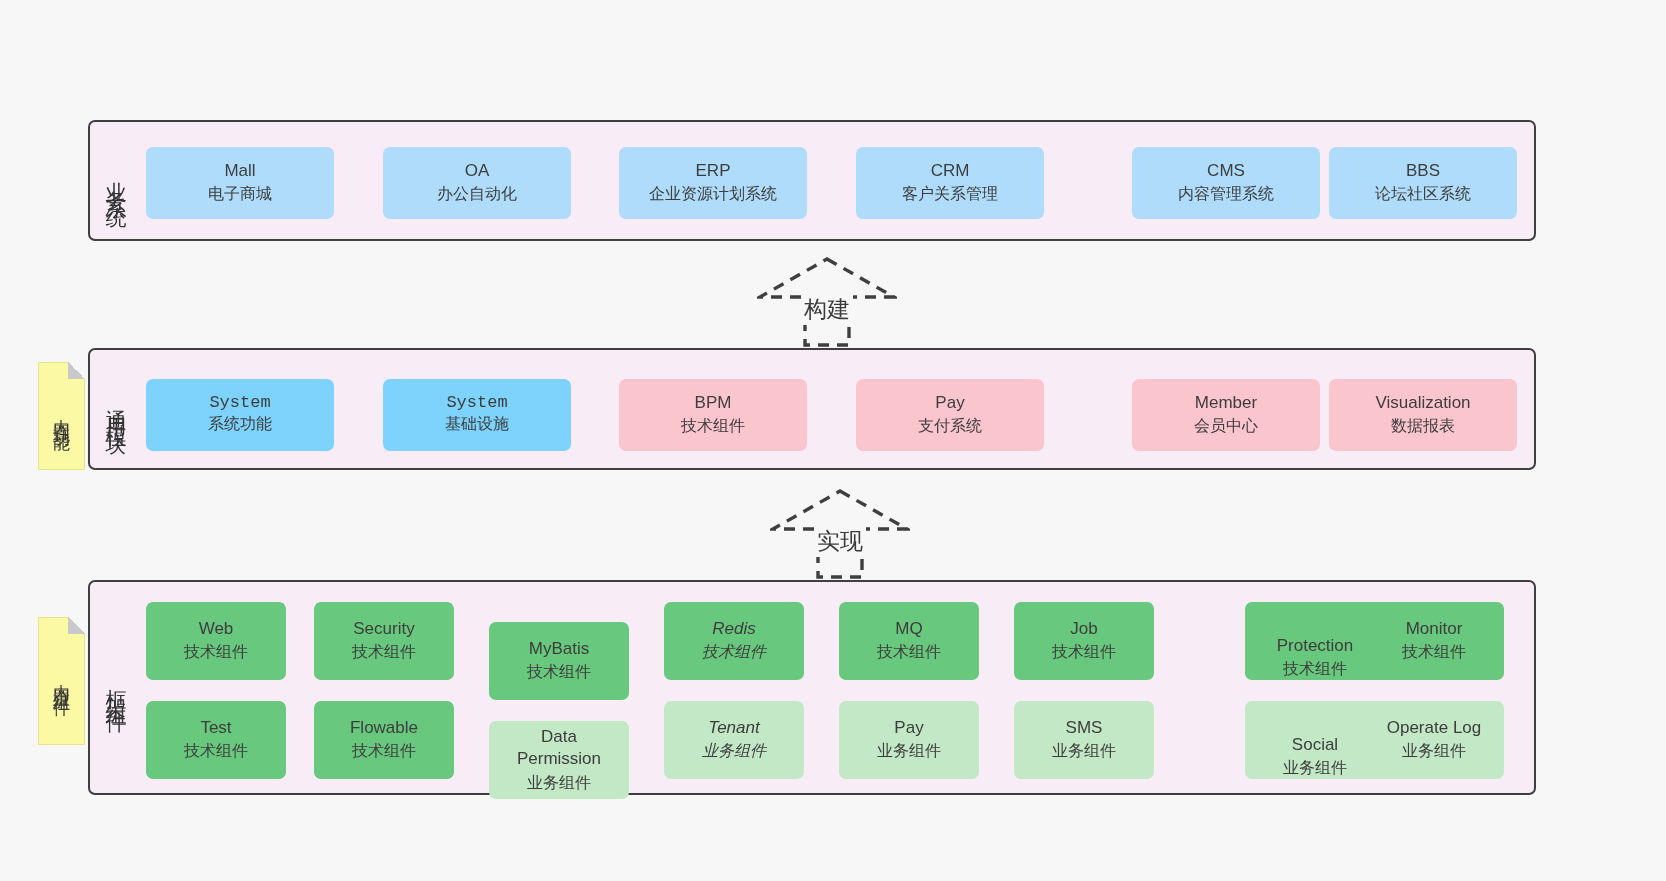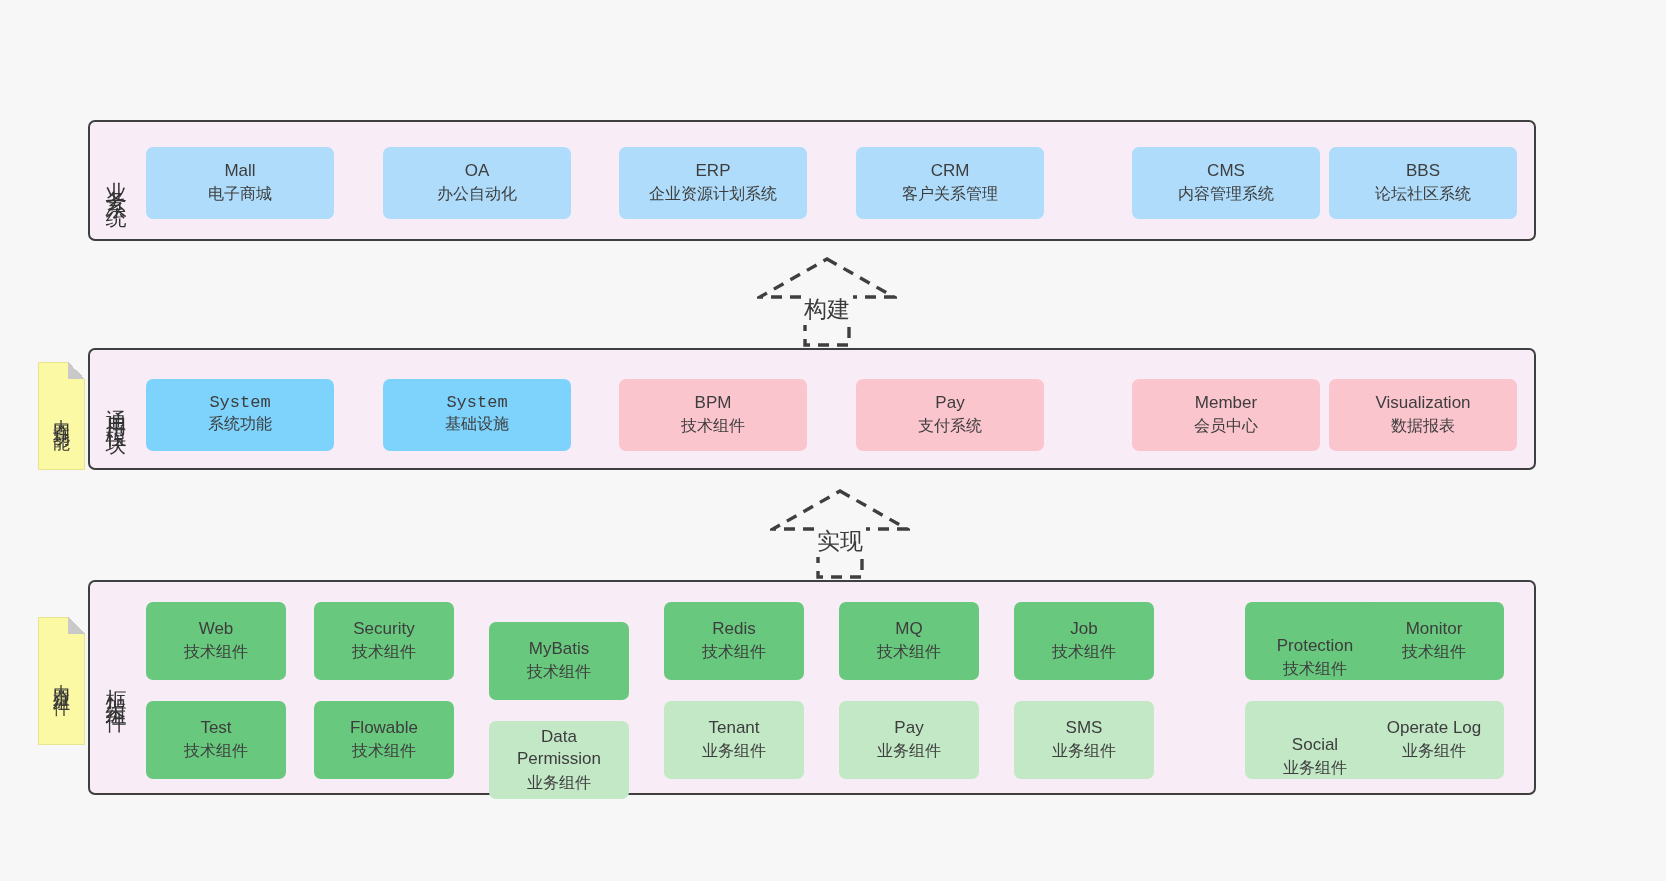--- a/index.html
+++ b/index.html
@@ -51,21 +51,21 @@
   .blue {background:#aedcfa;}
   .red  {background:#7dd3fc;font-family:Liberation Mono, monospace;}
   .pink {background:#fbc5cd;}
   .green{background:#68c87d;}
   .lightgreen{background:#c2e8c6;}
 
   
   .col1{left:56px;} .col2{left:293px;} .col3{left:529px;}
   .col4{left:766px;} .col5{left:1002px;margin-left:40px;} .col6{left:1239px;}
   
-  .bc1{left:56px;}  .bc2{left:224px;} .bc3{left:399px;margin-top:20px;} .bc4{left:574px;}
+  .bc1{left:56px;}  .bc2{left:224px;} .bc3{left:399px;margin-top:20px;} .bc4{left:574px;font-style:italic;}
   .bc5{left:749px;} .bc6{left:924px;} .bc7{left:1155px;justify-content:flex-end;} .bc8{left:1274px;}
 
   
   .arrow{position:absolute; width:140px; height:92px;}
   .arrow-1{left:757px; top:256px;}
   .arrow-2{left:770px; top:488px;}
   .arrow svg{position:absolute; left:0; top:0;}
   .arrow-label{
     position:absolute; left:50%; top:38px;
     transform:translateX(-50%);

